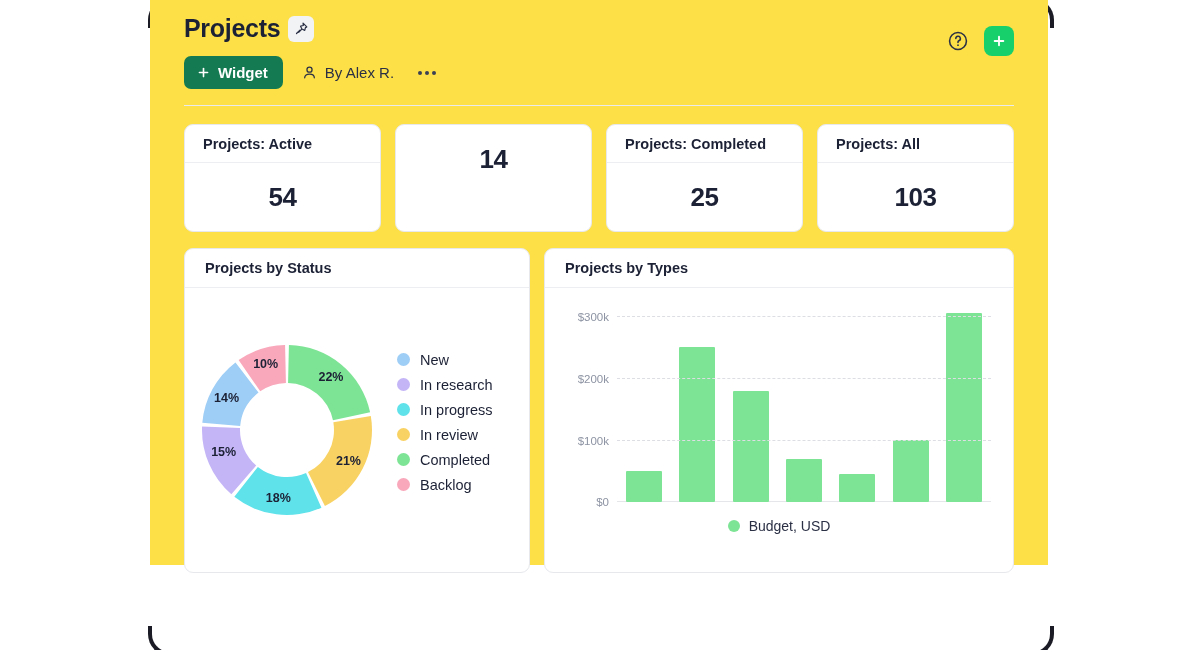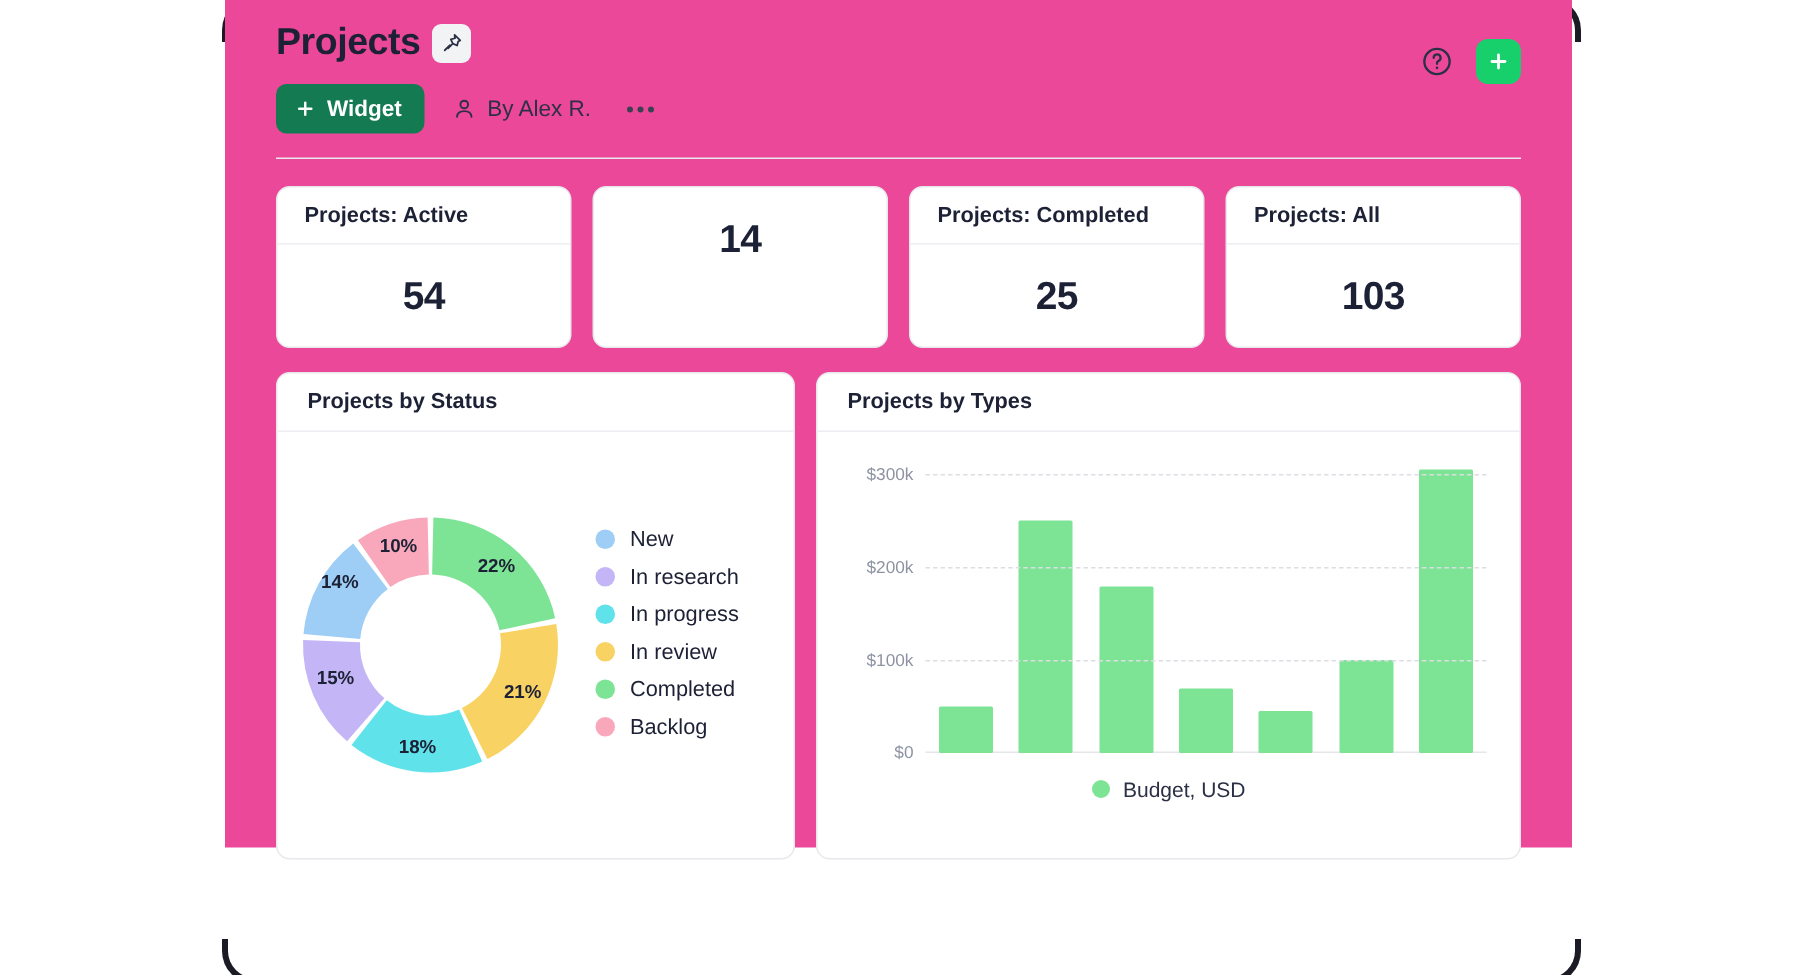--- a/index.html
+++ b/index.html
@@ -25,21 +25,21 @@
   .fc-tl { left: 148px; top: -2px; border-right: none; border-bottom: none; border-top-left-radius: 22px; }
   .fc-tr { left: 1024px; top: -2px; border-left: none; border-bottom: none; border-top-right-radius: 22px; }
   .fc-bl { left: 148px; top: 626px; border-right: none; border-top: none; border-bottom-left-radius: 22px; }
   .fc-br { left: 1024px; top: 626px; border-left: none; border-top: none; border-bottom-right-radius: 22px; }
 
   
   #app {
     position: absolute;
     left: 150px; top: 0;
     width: 898px; height: 565px;
-    background: #ec4899;
+    background: #fde047;
   }
 
   
   .header { padding: 14px 34px 0 34px; }
   .title-row { display: flex; align-items: center; gap: 8px; }
   .page-title {
     font-size: 25px; font-weight: bold; color: #1c2135;
     letter-spacing: -0.3px;
   }
   .pin-btn {
@@ -288,21 +288,21 @@
                     <path d="M122.43703487628832 165.7115861949124 A85 85 0 0 1 35.318782297413115 154.70599149531205 L58.87038550562843 124.8844894150549 A47 47 0 0 0 107.04165457865355 130.96993589601038 Z" fill="#5fe2ea"></path>
                     <path d="M32.34703083402612 152.24754487924938 A85 85 0 0 1 3.0684764152720874 84.58879763473246 L41.03786342962104 86.11380575096972 A47 47 0 0 0 57.22718175528503 123.52511305087907 Z" fill="#c4b5f7"></path>
                     <path d="M3.3106498237729625 80.73956153332378 A85 85 0 0 1 36.490985977414525 20.384754127333878 L59.51854518751156 50.61274639981991 A47 47 0 0 0 41.1717710790274 83.98540461254373 Z" fill="#9ecdf5"></path>
                     <path d="M39.61124050837826 18.117756512387302 A85 85 0 0 1 86.07157664631353 3.021878207570637 L86.93369532207925 41.01209736183318 A47 47 0 0 0 61.24386239875034 49.35923007155533 Z" fill="#f9a8bb"></path>
                   </svg>
                 <div id="donut-labels">
                     <div class="slice-label" style="left: 131.982px; top: 34.8346px;">22%</div>
                     <div class="slice-label" style="left: 149.479px; top: 119.325px;">21%</div>
                     <div class="slice-label" style="left: 79.352px; top: 156.456px;">18%</div>
                     <div class="slice-label" style="left: 24.6749px; top: 110px;">15%</div>
-                    <div class="slice-label" style="left: 27.5348px; top: 46px;">14%</div>
+                    <div class="slice-label" style="left: 27.5348px; top: 56px;">14%</div>
                     <div class="slice-label" style="left: 66.6778px; top: 22.3771px;">10%</div>
                   </div>
               </div>
               <div class="legend" id="status-legend">
                   <div class="legend-item">
                     <div class="legend-dot" style="background: rgb(158, 205, 245);"></div>
                     <span class="legend-label">New</span>
                   </div>
                   <div class="legend-item">
                     <div class="legend-dot" style="background: rgb(196, 181, 247);"></div>

